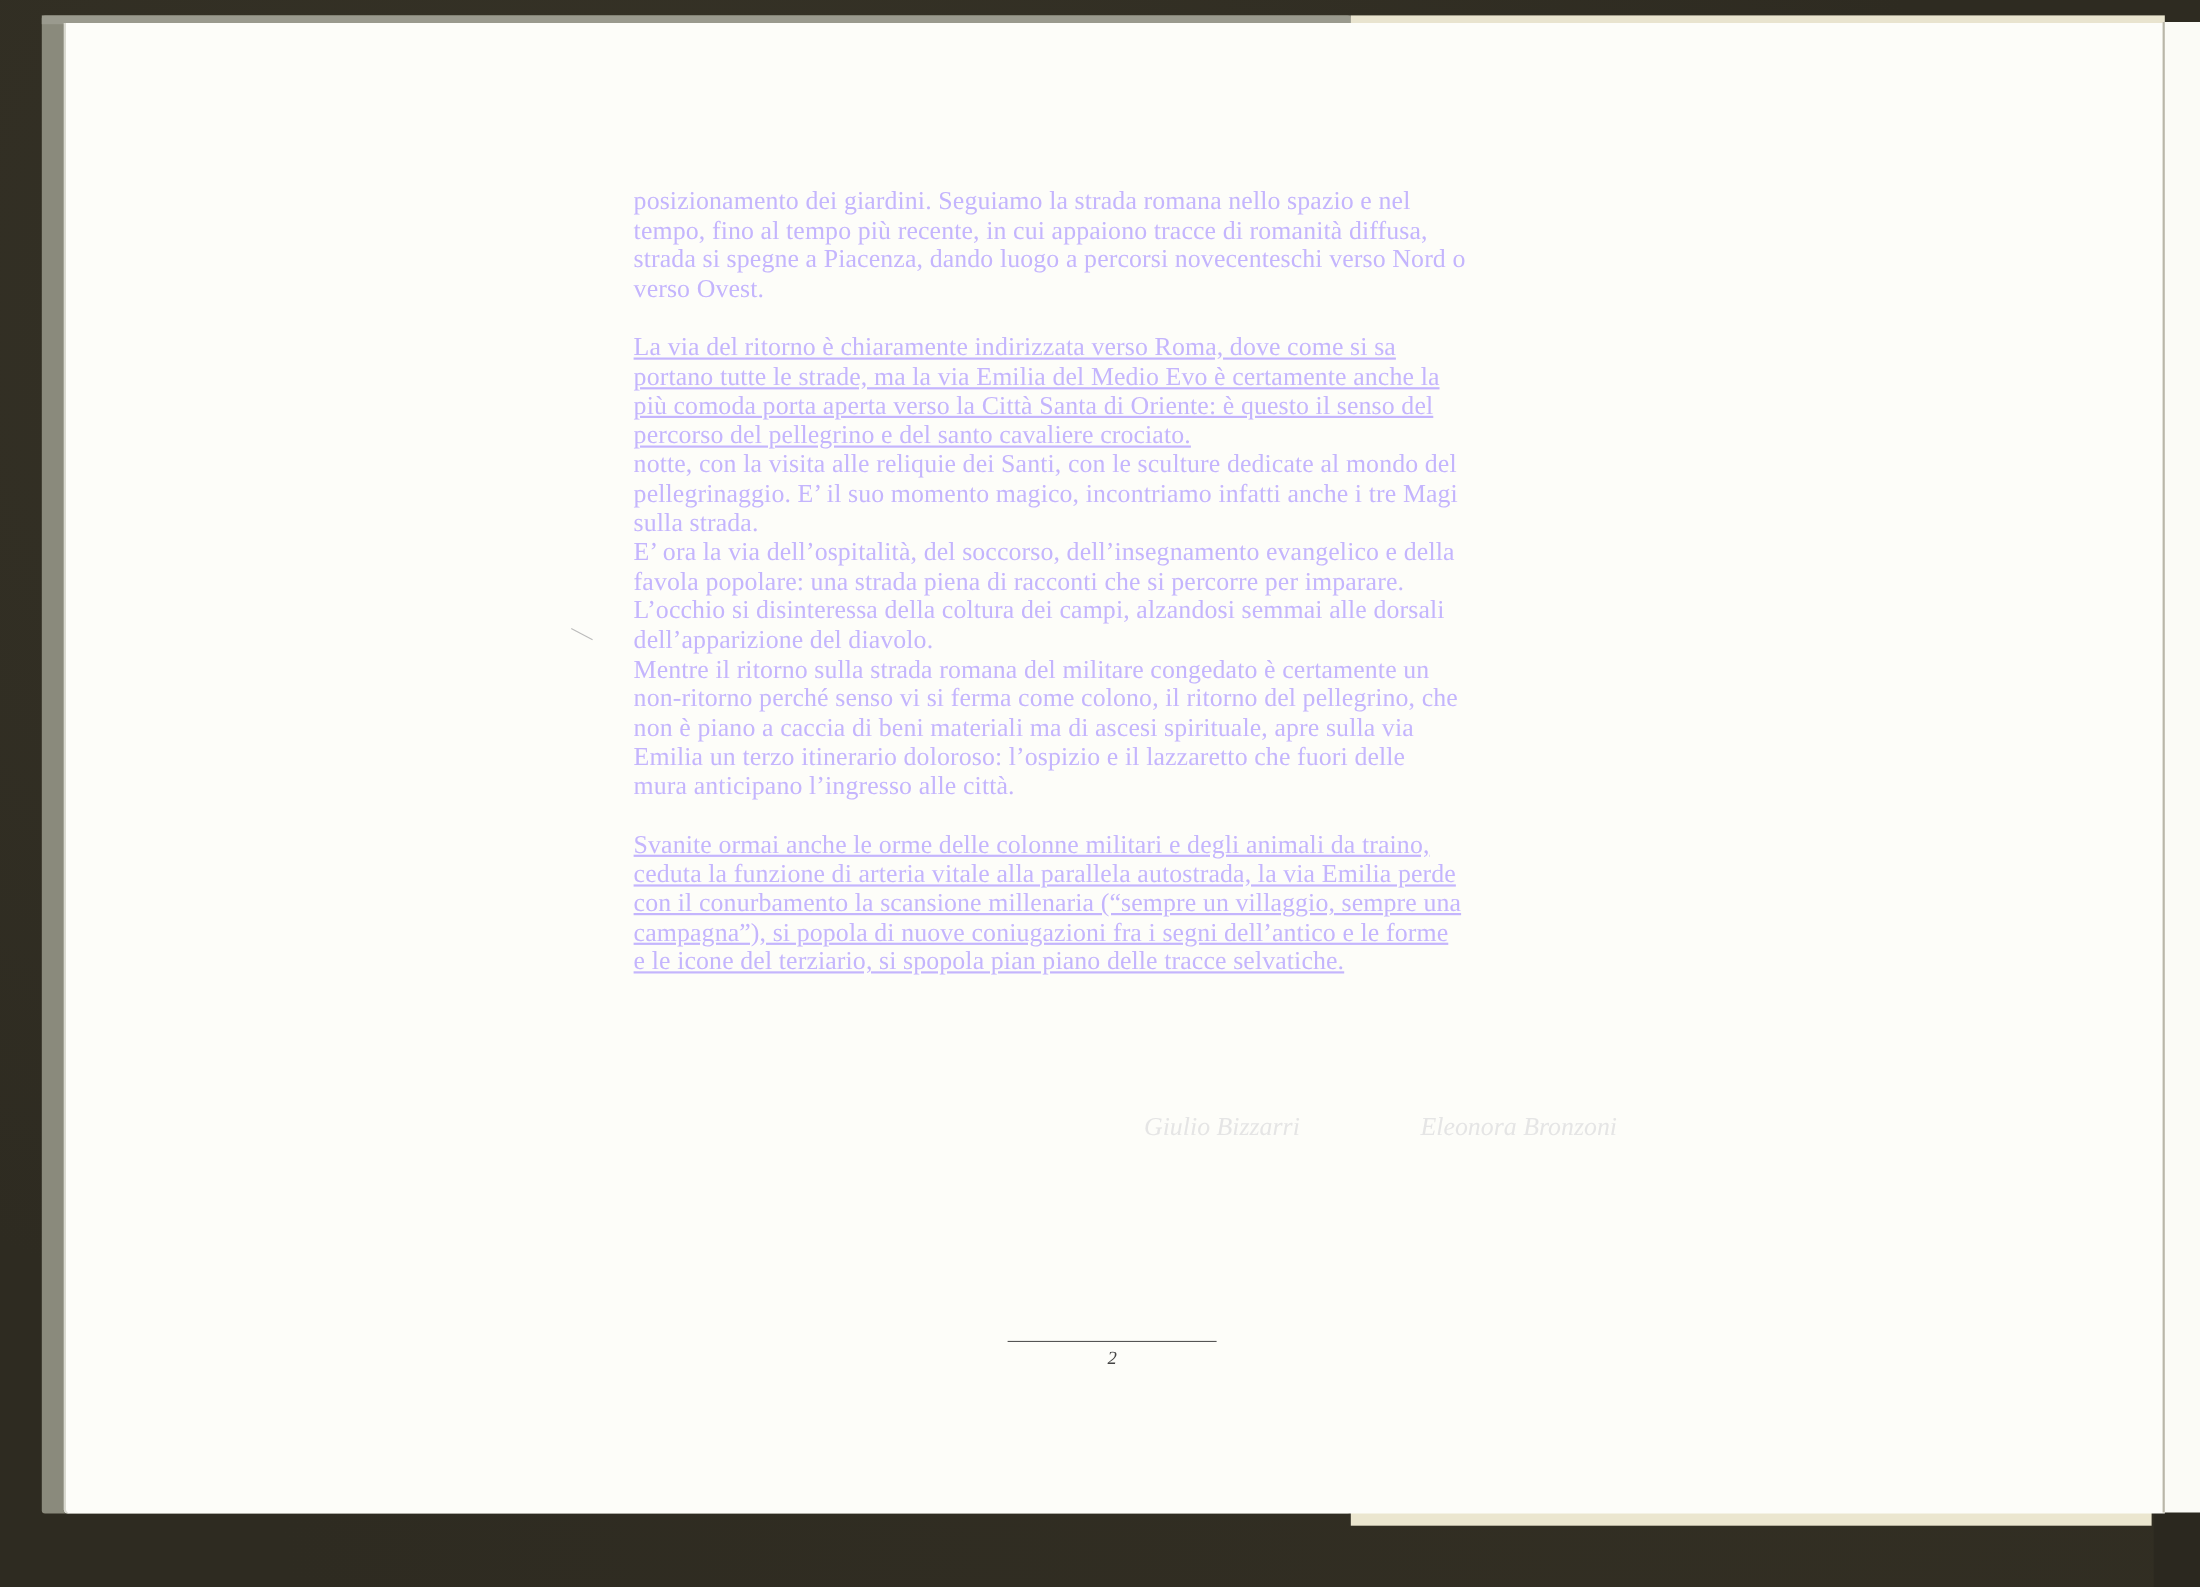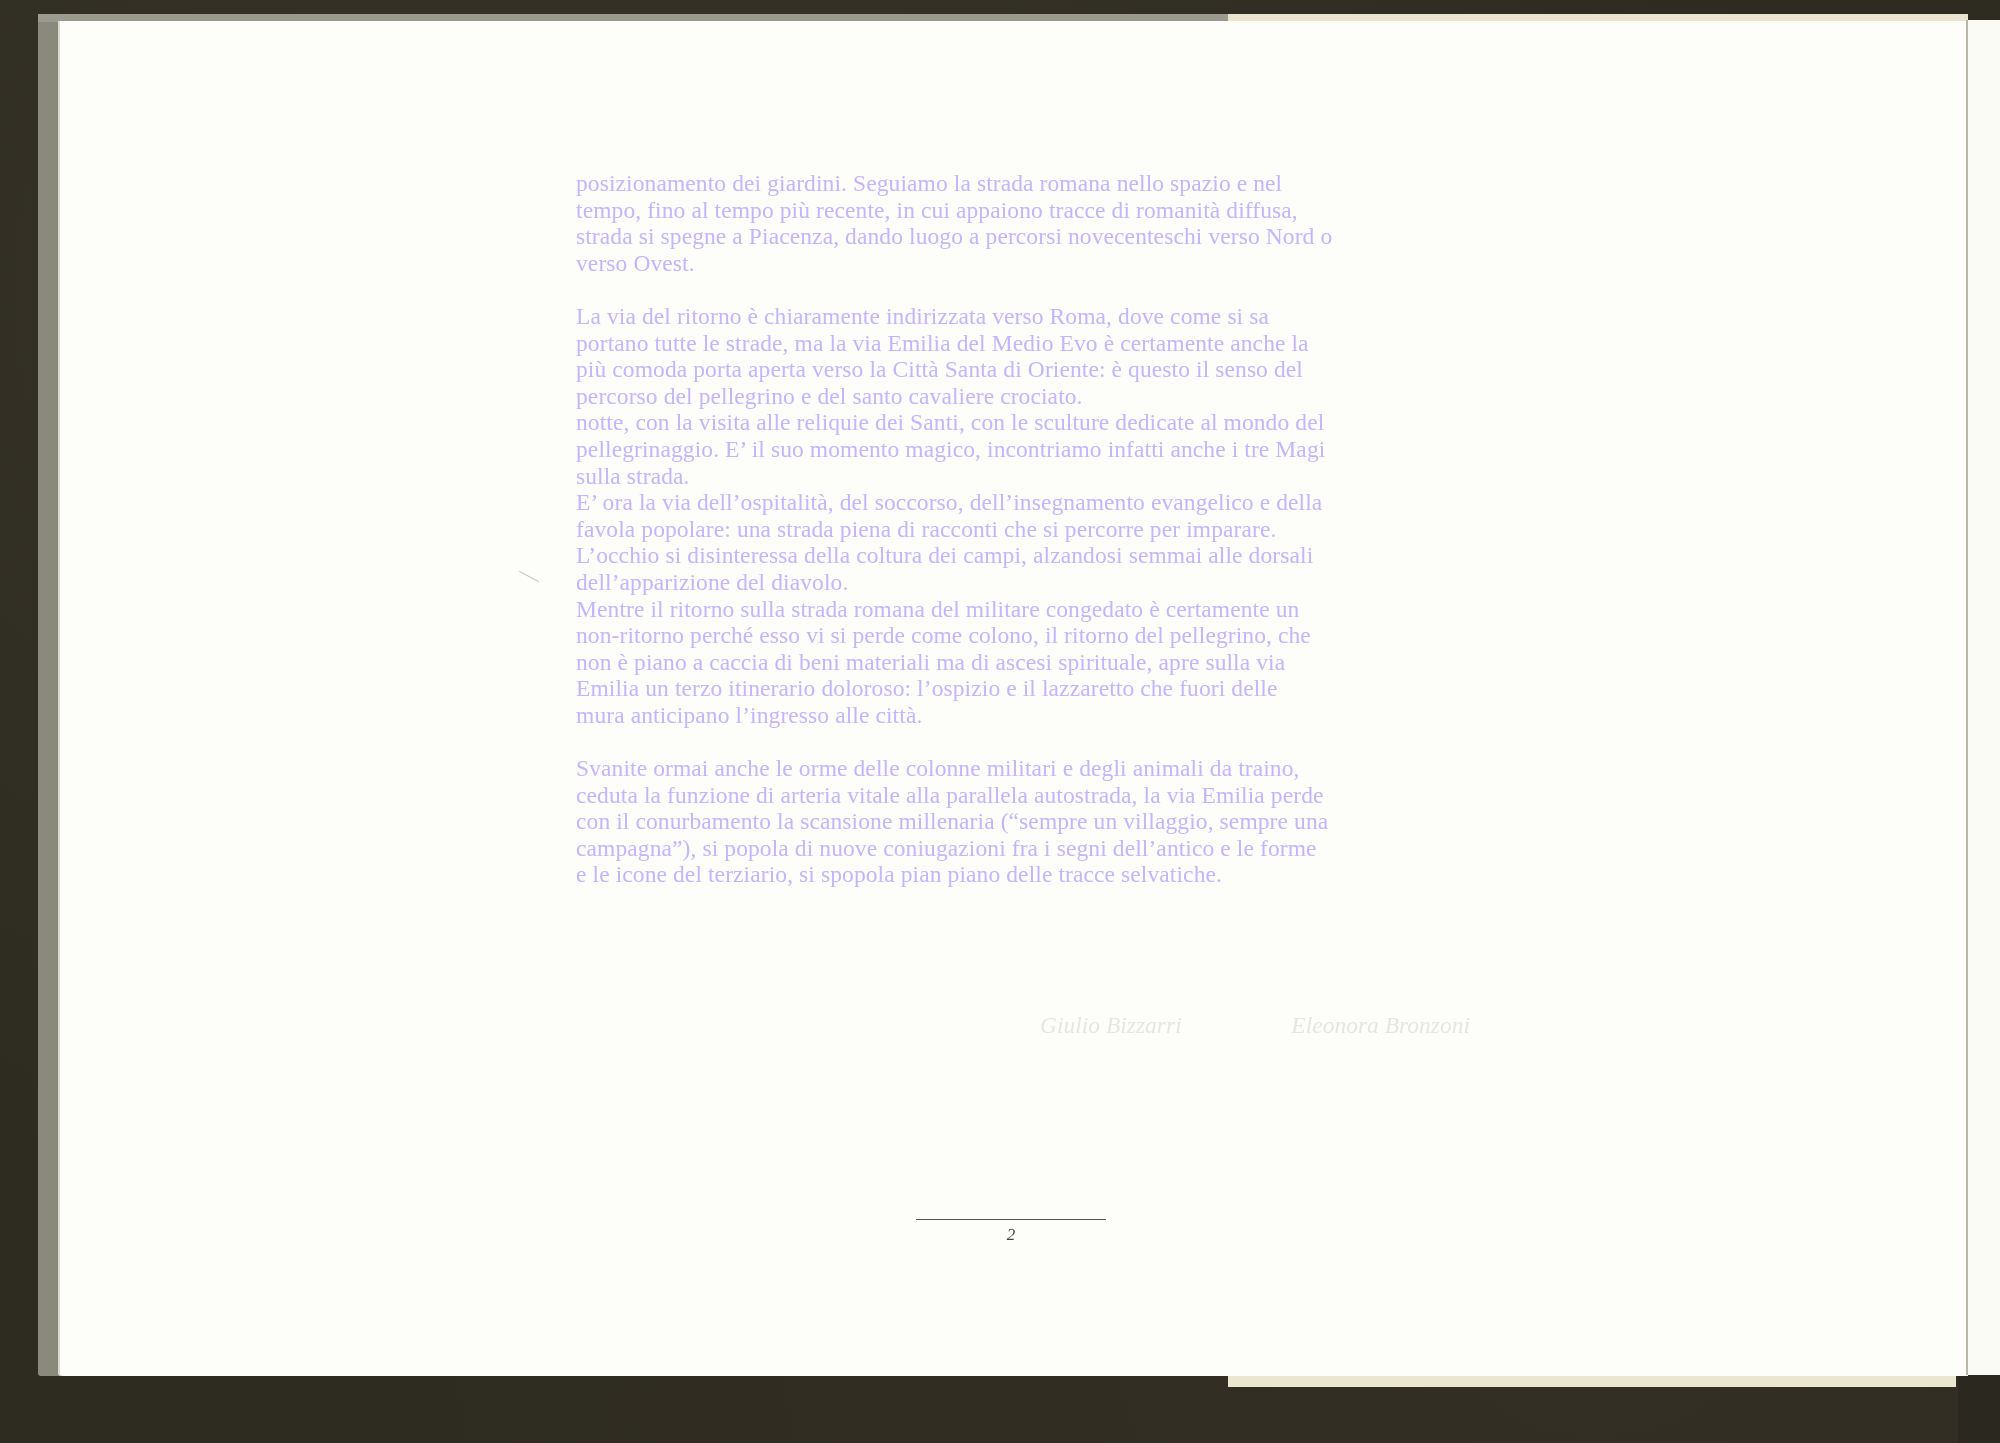--- a/index.html
+++ b/index.html
@@ -94,20 +94,21 @@
       font-size: 23.5px;
       line-height: 26.6px;
       color: #c4b5fd;
       letter-spacing: 0.1px;
     }
     .paragraph {
       margin: 0;
     }
     .paragraph.gap {
       margin-top: 26.6px;
+      text-decoration: underline;
     }
     .line {
       display: block;
       white-space: nowrap;
     }
     .signatures {
       position: absolute;
       top: 1012px;
       left: 1040px;
       width: 430px;
@@ -179,21 +180,21 @@
     <span class="line">sulla strada.</span>
   </p>
   <p class="paragraph">
     <span class="line">E’ ora la via dell’ospitalità, del soccorso, dell’insegnamento evangelico e della</span>
     <span class="line">favola popolare: una strada piena di racconti che si percorre per imparare.</span>
     <span class="line">L’occhio si disinteressa della coltura dei campi, alzandosi semmai alle dorsali</span>
     <span class="line">dell’apparizione del diavolo.</span>
   </p>
   <p class="paragraph">
     <span class="line">Mentre il ritorno sulla strada romana del militare congedato è certamente un</span>
-    <span class="line">non-ritorno perché esso vi si perde come colono, il ritorno del pellegrino, che</span>
+    <span class="line">non-ritorno perché senso vi si ferma come colono, il ritorno del pellegrino, che</span>
     <span class="line">non è piano a caccia di beni materiali ma di ascesi spirituale, apre sulla via</span>
     <span class="line">Emilia un terzo itinerario doloroso: l’ospizio e il lazzaretto che fuori delle</span>
     <span class="line">mura anticipano l’ingresso alle città.</span>
   </p>
   <p class="paragraph gap">
     <span class="line">Svanite ormai anche le orme delle colonne militari e degli animali da traino,</span>
     <span class="line">ceduta la funzione di arteria vitale alla parallela autostrada, la via Emilia perde</span>
     <span class="line">con il conurbamento la scansione millenaria (“sempre un villaggio, sempre una</span>
     <span class="line">campagna”), si popola di nuove coniugazioni fra i segni dell’antico e le forme</span>
     <span class="line">e le icone del terziario, si spopola pian piano delle tracce selvatiche.</span>

